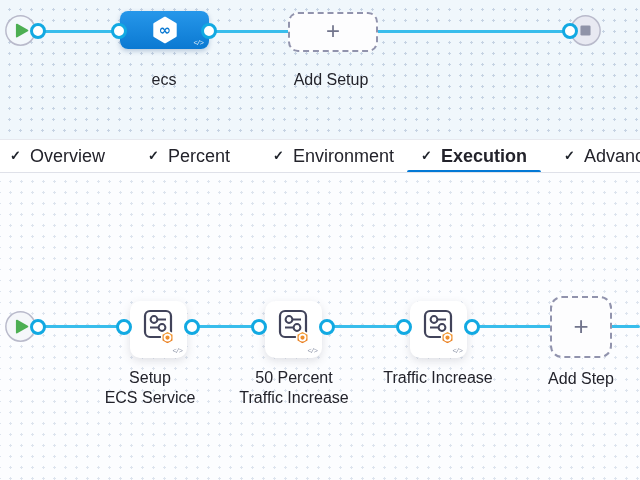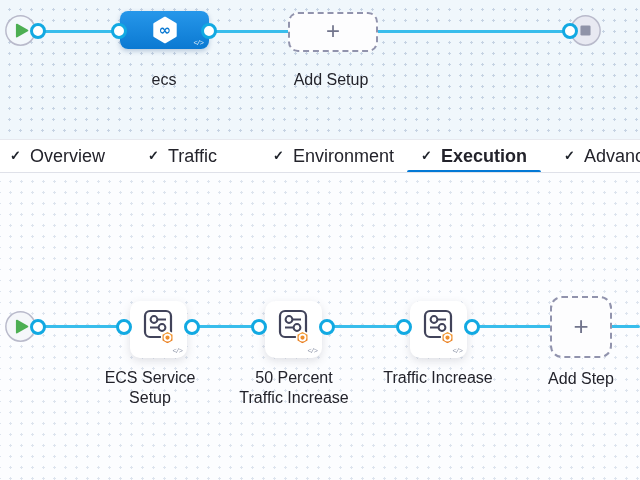--- a/index.html
+++ b/index.html
@@ -136,21 +136,21 @@
   </div>
 </div>
 
 <div class="tabbar">
   <div class="tab" style="left:10px">
     <span class="check">✓</span>
     <span class="tab-label">Overview</span>
   </div>
   <div class="tab" style="left:148px">
     <span class="check">✓</span>
-    <span class="tab-label">Traffic</span>
+    <span class="tab-label">Percent</span>
   </div>
   <div class="tab" style="left:273px">
     <span class="check">✓</span>
     <span class="tab-label">Environment</span>
   </div>
   <div class="tab active" style="left:421px">
     <span class="check">✓</span>
     <span class="tab-label">Execution</span>
   </div>
   <div class="tab" style="left:564px">
@@ -210,22 +210,22 @@
       <circle cx="16" cy="12.5" r="3.4" fill="#ffffff" stroke="#41435a" stroke-width="2"></circle>
       <line x1="12" y1="20.5" x2="28" y2="20.5" stroke="#41435a" stroke-width="2"></line>
       <circle cx="24" cy="20.5" r="3.4" fill="#ffffff" stroke="#41435a" stroke-width="2"></circle>
       <polygon points="29.5,24 35.3,27.3 35.3,33.9 29.5,37.2 23.7,33.9 23.7,27.3" fill="url(#badgeGrad)" stroke="#ffffff" stroke-width="1.6"></polygon>
       <circle cx="29.5" cy="30.6" r="3" fill="none" stroke="#ffffff" stroke-width="1.8"></circle>
     </svg>
     <span class="code-glyph">&lt;/&gt;</span>
   </div>
 
   <div class="node-label step-label" style="left:80px;top:195px">
+    <div>Setup</div>
     <div>ECS Service</div>
-    <div>Setup</div>
   </div>
   <div class="node-label step-label" style="left:224px;top:195px">
     <div>50 Percent</div>
     <div>Traffic Increase</div>
   </div>
   <div class="node-label step-label" style="left:368px;top:195px">
     <div>Traffic Increase</div>
   </div>
 
   <div class="add-box add-step-box">

